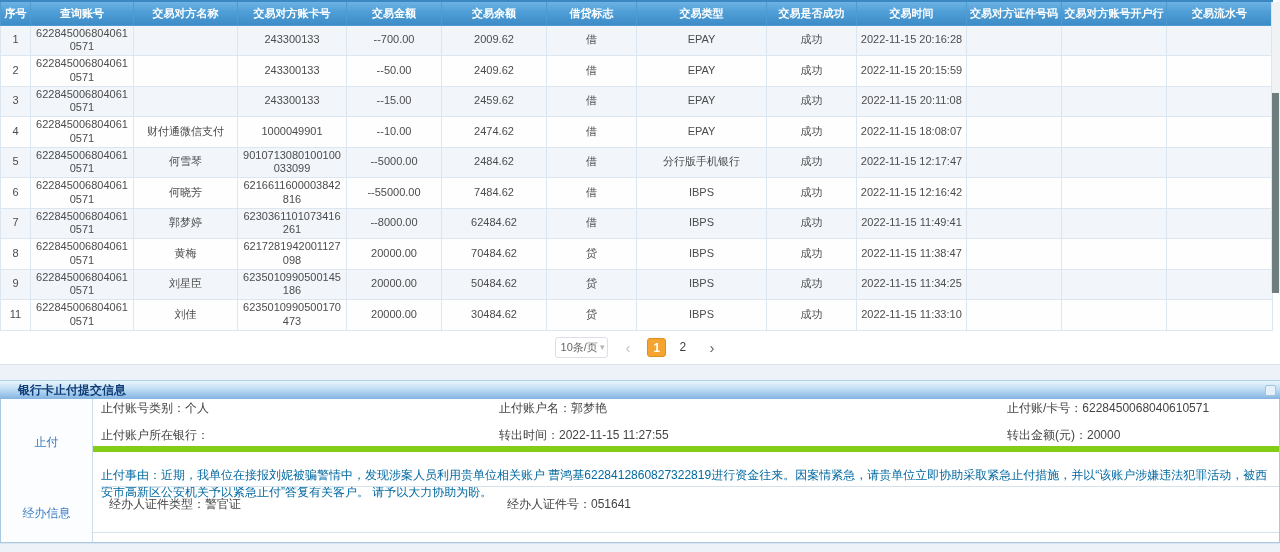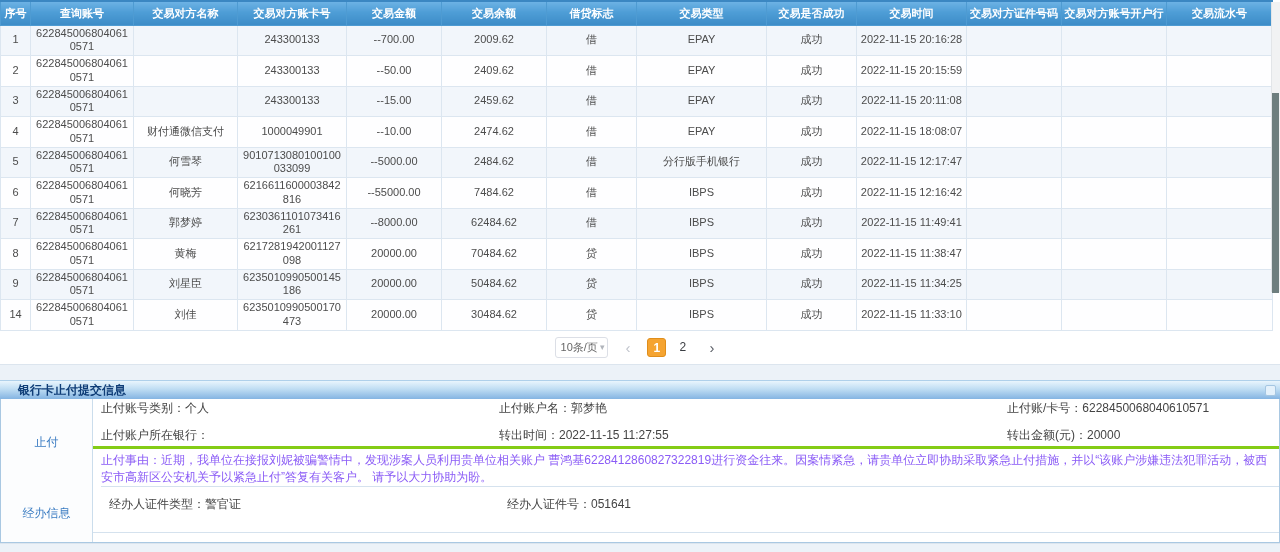--- a/index.html
+++ b/index.html
@@ -48,21 +48,21 @@
     display:grid; grid-template-columns:92px 1186px;
     grid-template-rows:47px 40px 46px 10px; font-size:12px; }
   .plabel { border-right:1px solid #CBDDEC; display:flex; align-items:center; justify-content:center;
     color:#3A7CC2; background:#FCFDFE; }
   .plabel.zhifu   { grid-column:1; grid-row:1/3; }
   .plabel.jingban { grid-column:1; grid-row:3/5; }
   .prow { grid-column:2; }
   .fields-grid { display:grid; grid-template-columns:398px 508px 280px; align-content:center;
     row-gap:10px; height:100%; }
   .field { padding-left:8px; color:#444; white-space:nowrap; overflow:hidden; }
-  .reason-row { border-top:3px solid #84cc16; padding:3px 10px 0 8px; line-height:17px; color:#8b5cf6; }
+  .reason-row { border-top:6px solid #84cc16; padding:15px 10px 0 8px; line-height:17px; color:#0369a1; }
   .officer-row { border-top:1px solid #D5E2EE; }
   .tail-row { border-top:1px solid #D5E2EE; }
 
   
   .scroll-track { position:absolute; right:0; top:2px; width:9px; height:290px;
     background:#F1F2F3; border-left:1px solid #E2E5E8; }
   .scroll-thumb { position:absolute; right:1px; top:91px; width:7px; height:200px; background:#6E7E7E; }
 </style>
 </head>
 <body>
@@ -232,21 +232,21 @@
           <td>50484.62</td>
           <td>贷</td>
           <td>IBPS</td>
           <td>成功</td>
           <td>2022-11-15 11:34:25</td>
           <td></td>
           <td></td>
           <td></td>
         </tr>
         <tr>
-          <td>14</td>
+          <td>11</td>
           <td>6228450068040610571</td>
           <td>刘佳</td>
           <td>6235010990500170473</td>
           <td>20000.00</td>
           <td>30484.62</td>
           <td>贷</td>
           <td>IBPS</td>
           <td>成功</td>
           <td>2022-11-15 11:33:10</td>
           <td></td>

